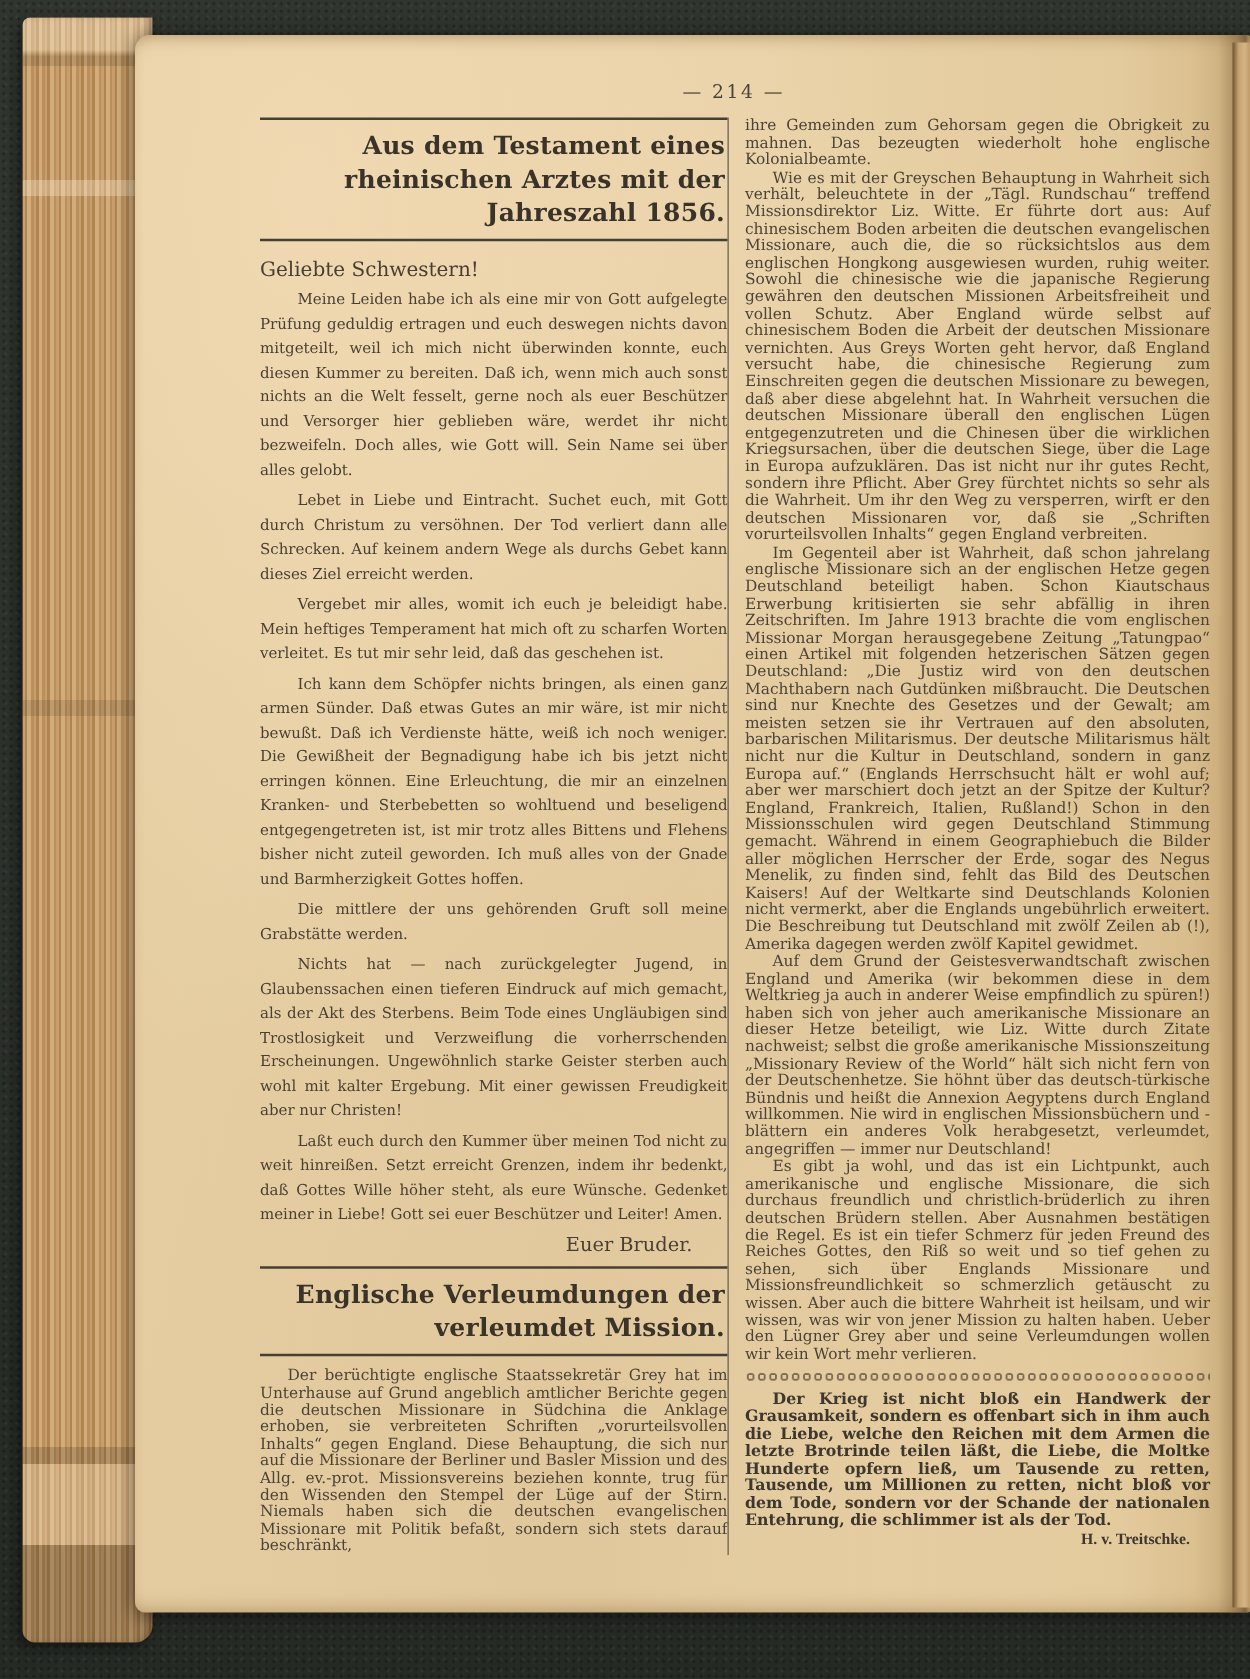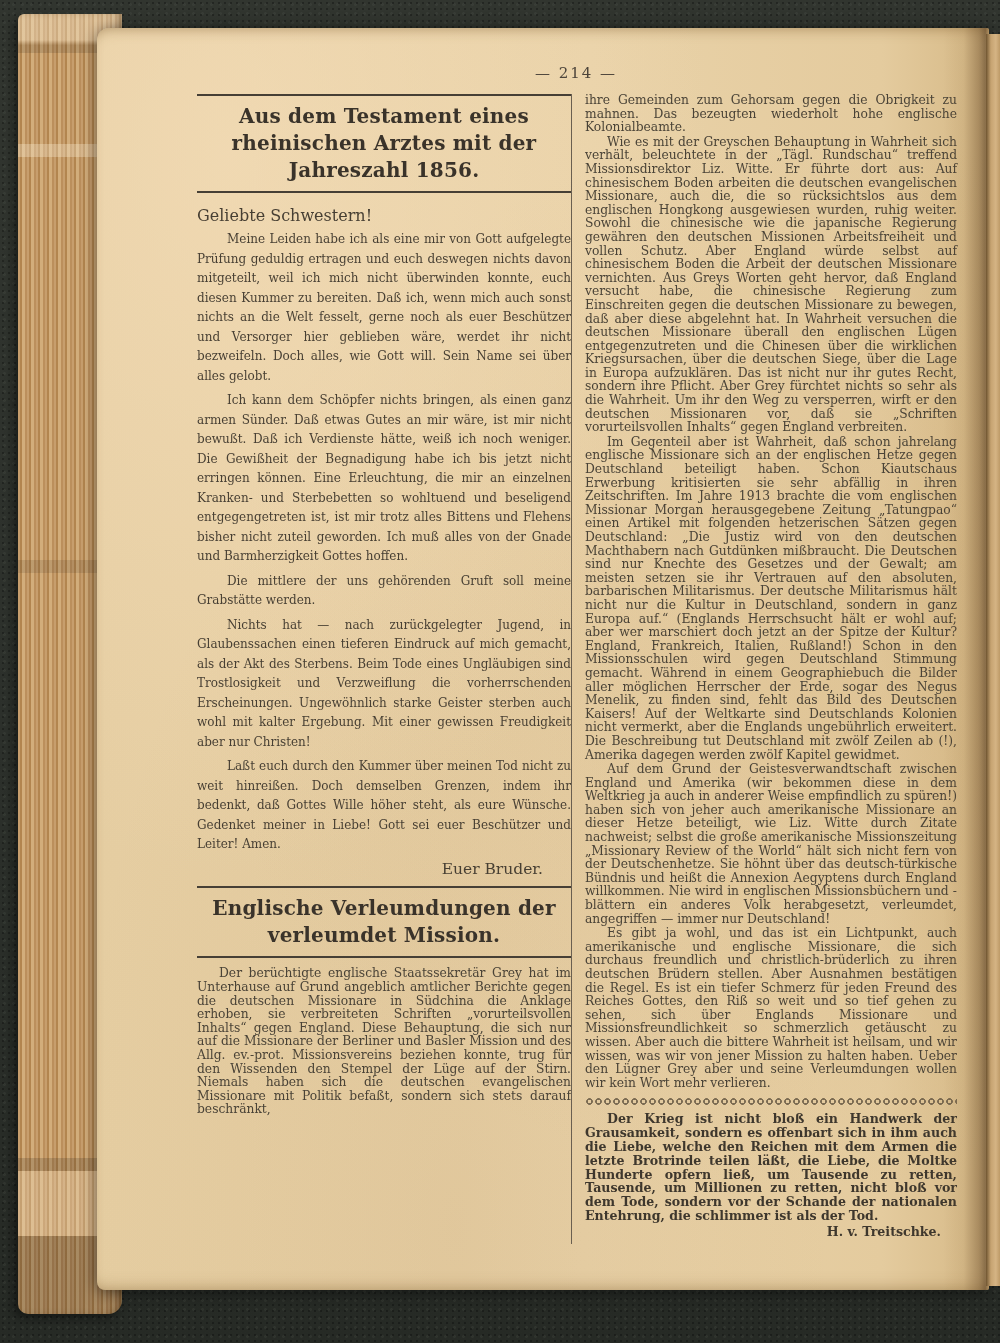--- a/index.html
+++ b/index.html
@@ -24,21 +24,21 @@
     background-image:
       linear-gradient(180deg,rgba(255,244,220,.35) 0 2%,rgba(0,0,0,.12) 2.4% 3%,transparent 3% 10%,
         rgba(255,244,220,.3) 10% 11%,transparent 11% 42%,rgba(0,0,0,.10) 42% 43%,transparent 43% 88%,
         rgba(0,0,0,.15) 88% 89%,rgba(255,240,214,.25) 89% 94%,rgba(0,0,0,.2) 94% 100%),
       repeating-linear-gradient(90deg,#c79e6d 0 2px,#b2854f 2px 4px,#d2ad7b 4px 7px,#bb8f5c 7px 9px),
       linear-gradient(90deg,#8a6a42 0%,#c39a68 30%,#cda575 100%);
     box-shadow:inset -6px 0 8px -4px rgba(60,40,15,.45), -4px 4px 10px rgba(0,0,0,.45);
   }
   
   .page{
-    position:absolute;left:97px;top:28px;width:892px;height:1262px;
+    position:absolute;left:108px;top:28px;width:892px;height:1262px;
     border-radius:12px 2px 2px 8px;
     background-color:#e8d1a6;
     background-image:
       radial-gradient(ellipse at 15% 10%, rgba(248,225,190,.55), transparent 45%),
       radial-gradient(ellipse at 80% 50%, rgba(190,150,95,.14), transparent 60%),
       radial-gradient(ellipse at 40% 95%, rgba(170,130,80,.12), transparent 50%),
       linear-gradient(90deg,#e5cda1 0%,#e9d2a8 55%,#e4cb9e 88%,#d9bd8c 97%,#cfb180 100%),
       linear-gradient(180deg,#ecd5ac 0%,#e7d0a5 40%,#e3cb9e 100%);
     box-shadow:0 2px 16px rgba(0,0,0,.55), inset 0 10px 14px -10px rgba(120,85,40,.55), inset 0 -12px 16px -12px rgba(120,85,40,.5);
     color:#453d31;
@@ -63,21 +63,21 @@
     position:absolute;left:100px;right:32px;top:66px;bottom:18px;
     display:flex;align-items:flex-start;
   }
   .col-left{width:374px;flex:0 0 374px;}
   .col-right{flex:1;border-left:1px solid #6a5f50;padding-left:13px;min-height:1150px;}
   .headline{
     position:relative;
     border-top:2px solid #463f35;border-bottom:2px solid #463f35;
     padding:7px 2px 8px;margin:0;
     font-size:20px;font-weight:700;line-height:1.34;color:#3a332a;
-    letter-spacing:.2px;text-align:center;
+    letter-spacing:.2px;text-align:right;
   }
   .headline .sq{
     position:absolute;right:4px;bottom:13px;width:8px;height:8px;
     border:2px solid #4640358;border-color:#46403a;background:transparent;
   }
   .salutation{margin:13px 0 5px;text-align:left;font-size:16px;color:#473f33;}
   .col-left p.body{
     margin:0 0 5px;font-size:12px;line-height:19.5px;
     text-align:justify;text-indent:30px;color:#473f33;
   }
@@ -93,44 +93,46 @@
   .ornament{
     margin:7px 0 6px;height:9px;
     background-image:radial-gradient(circle at 4.5px 4.5px, rgba(0,0,0,0) 1.6px, #6a5b45 1.9px, #6a5b45 3.1px, rgba(0,0,0,0) 3.4px);
     background-size:9px 9px;background-repeat:repeat-x;
     opacity:.85;
   }
   p.quote{
     margin:2px 0 0;font-size:12.6px;line-height:13.8px;font-weight:700;
     text-align:justify;text-indent:22px;color:#3e372d;
   }
-  .attr{margin:1px 16px 0 0;text-align:right;font-size:12.6px;font-weight:700;color:#3e372d;}
+  .attr{margin:1px 16px 0 0;text-align:right;font-size:12.6px;font-weight:700;color:#3e372d;font-family:Liberation Serif, serif;}
 </style>
 </head>
 <body>
 
 <div class="scene">
   <div class="page-edges"></div>
 
   <div class="page">
     <div class="pagenum">—  214  —</div>
 
     <div class="columns">
 
       <div class="col-left">
         <div class="headline">
           <span>Aus dem Testament eines rheinischen Arztes mit der Jahreszahl 1856.</span>
           <span class="sq"></span>
         </div>
         <div class="salutation">Geliebte Schwestern!</div>
         <p class="body">Meine Leiden habe ich als eine mir von Gott aufgelegte Prüfung geduldig ertragen und euch deswegen nichts davon mitgeteilt, weil ich mich nicht überwinden konnte, euch diesen Kummer zu bereiten. Daß ich, wenn mich auch sonst nichts an die Welt fesselt, gerne noch als euer Beschützer und Versorger hier geblieben wäre, werdet ihr nicht bezweifeln. Doch alles, wie Gott will. Sein Name sei über alles gelobt.</p>
+        <p class="body">Lebet in Liebe und Eintracht. Suchet euch, mit Gott durch Christum zu versöhnen. Der Tod verliert dann alle Schrecken. Auf keinem andern Wege als durchs Gebet kann dieses Ziel erreicht werden.</p>
+        <p class="body">Vergebet mir alles, womit ich euch je beleidigt habe. Mein heftiges Temperament hat mich oft zu scharfen Worten verleitet. Es tut mir sehr leid, daß das geschehen ist.</p>
         <p class="body">Ich kann dem Schöpfer nichts bringen, als einen ganz armen Sünder. Daß etwas Gutes an mir wäre, ist mir nicht bewußt. Daß ich Verdienste hätte, weiß ich noch weniger. Die Gewißheit der Begnadigung habe ich bis jetzt nicht erringen können. Eine Erleuchtung, die mir an einzelnen Kranken- und Sterbebetten so wohltuend und beseligend entgegengetreten ist, ist mir trotz alles Bittens und Flehens bisher nicht zuteil geworden. Ich muß alles von der Gnade und Barmherzigkeit Gottes hoffen.</p>
         <p class="body">Die mittlere der uns gehörenden Gruft soll meine Grabstätte werden.</p>
         <p class="body">Nichts hat — nach zurückgelegter Jugend, in Glaubenssachen einen tieferen Eindruck auf mich gemacht, als der Akt des Sterbens. Beim Tode eines Ungläubigen sind Trostlosigkeit und Verzweiflung die vorherrschenden Erscheinungen. Ungewöhnlich starke Geister sterben auch wohl mit kalter Ergebung. Mit einer gewissen Freudigkeit aber nur Christen!</p>
-        <p class="body">Laßt euch durch den Kummer über meinen Tod nicht zu weit hinreißen. Doch demselben Grenzen, indem ihr bedenkt, daß Gottes Wille höher steht, als eure Wünsche. Gedenket meiner in Liebe! Gott sei euer Beschützer und Leiter! Amen.</p>
+        <p class="body">Laßt euch durch den Kummer über meinen Tod nicht zu weit hinreißen. Setzt erreicht Grenzen, indem ihr bedenkt, daß Gottes Wille höher steht, als eure Wünsche. Gedenket meiner in Liebe! Gott sei euer Beschützer und Leiter! Amen.</p>
         <div class="sig">Euer Bruder.</div>
 
         <div class="headline hl2">
           <span>Englische Verleumdungen der verleumdet Mission.</span>
           <span class="sq"></span>
         </div>
         <p class="small">Der berüchtigte englische Staatssekretär Grey hat im Unterhause auf Grund angeblich amtlicher Berichte gegen die deutschen Missionare in Südchina die Anklage erhoben, sie verbreiteten Schriften „vorurteilsvollen Inhalts“ gegen England. Diese Behauptung, die sich nur auf die Missionare der Berliner und Basler Mission und des Allg. ev.-prot. Missionsvereins beziehen konnte, trug für den Wissenden den Stempel der Lüge auf der Stirn. Niemals haben sich die deutschen evangelischen Missionare mit Politik befaßt, sondern sich stets darauf beschränkt,</p>
       </div>
 
       <div class="col-right">

